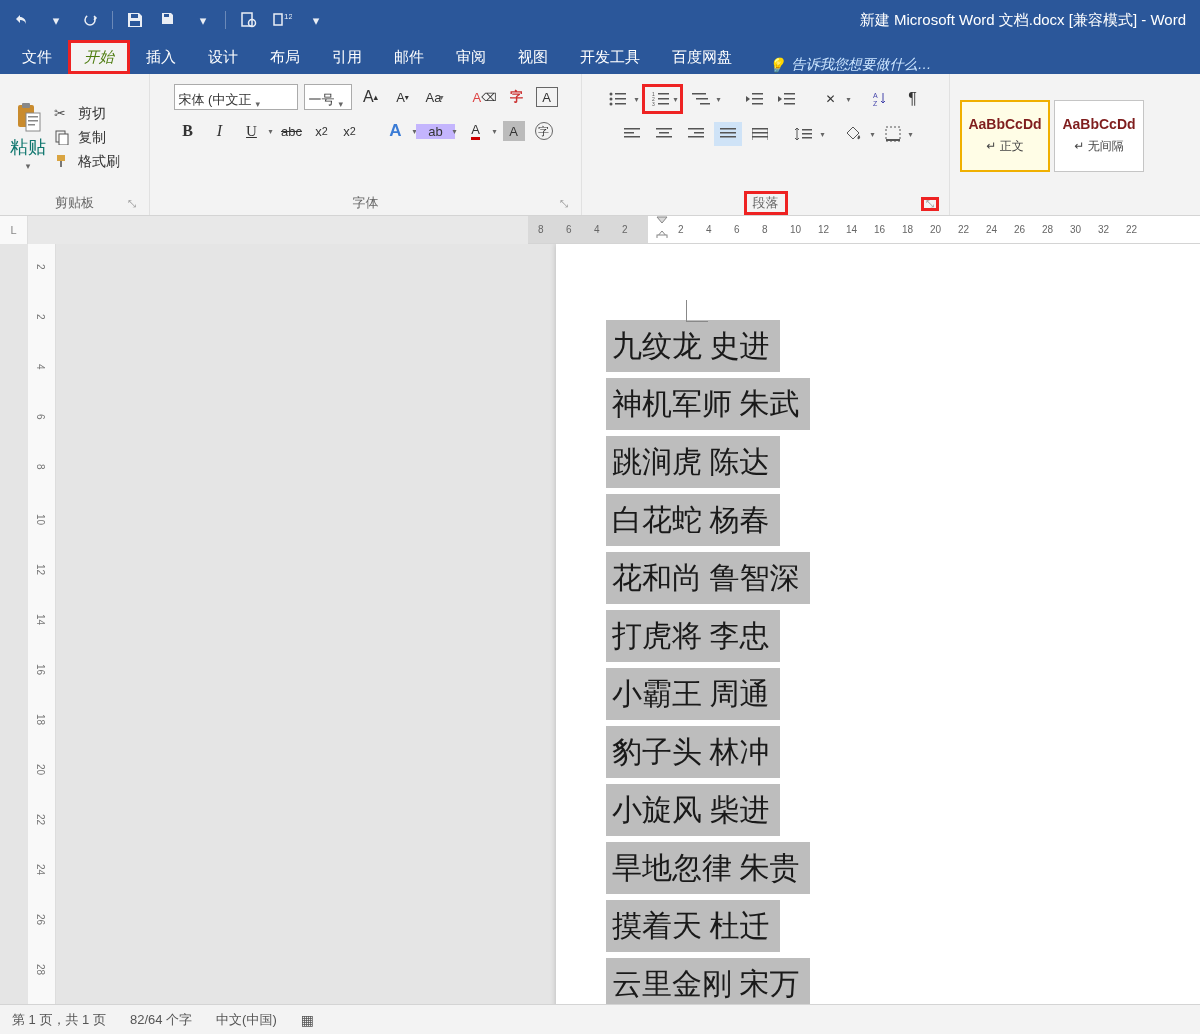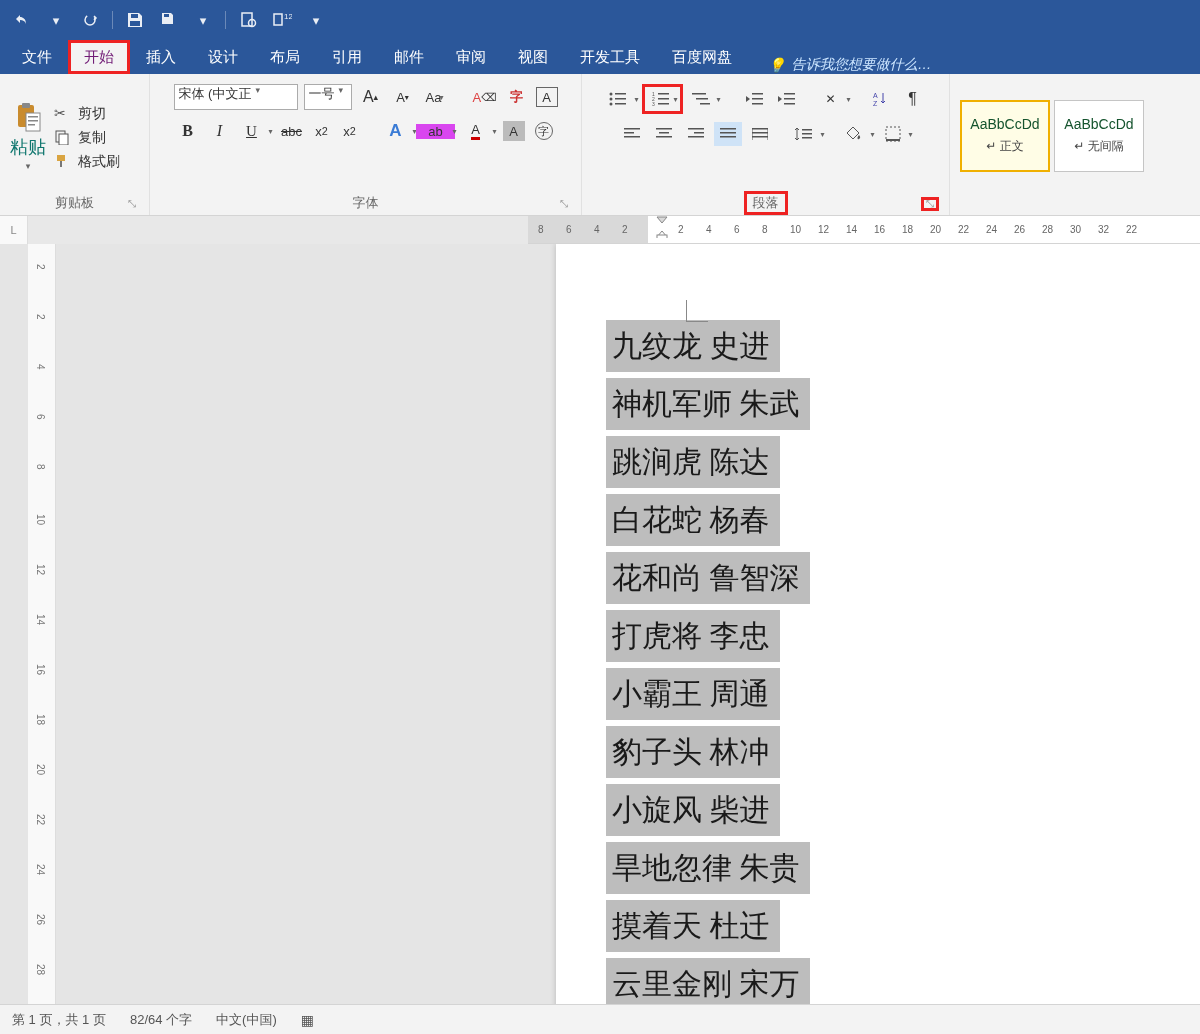--- a/index.html
+++ b/index.html
@@ -8,21 +8,21 @@
 
 .titlebar { height:40px; background:#2b579a; display:flex; align-items:center; padding:0 8px; color:#fff; }
 .qat { display:flex; align-items:center; gap:6px; }
 .qat .tbtn { width:28px; height:28px; display:flex; align-items:center; justify-content:center; color:#fff; opacity:.9; }
 .qat .sep { width:1px; height:18px; background:rgba(255,255,255,.3); margin:0 2px; }
 .titlebar .doc-title { flex:1; text-align:right; font-size:15px; font-weight:400; padding-right:6px; }
 
 
 .tabsrow { height:34px; background:#2b579a; display:flex; align-items:flex-end; padding:0 6px; }
 .tab { color:#fff; padding:0 16px; height:34px; display:flex; align-items:center; font-size:15px; cursor:pointer; }
-.tab.active { background:#f3f3f3; color:#701a75; font-weight:500; }
+.tab.active { background:#f3f3f3; color:#4d7c0f; font-weight:500;font-style:italic; }
 .tab.hilite { border:3px solid #e22; padding:0 13px; }
 .tellme { color:#cde6ff; font-style:italic; margin-left:20px; display:flex; align-items:center; gap:6px; font-size:14px; }
 
 
 .ribbon { height:142px; background:#f3f3f3; border-bottom:1px solid #d4d4d4; display:flex; }
 .group { border-right:1px solid #e1e1e1; display:flex; flex-direction:column; justify-content:space-between; padding:4px 6px 2px; position:relative; }
 .group .body { flex:1; display:flex; align-items:center; }
 .group .label { text-align:center; font-size:13px; color:#666; height:20px; display:flex; align-items:center; justify-content:center; position:relative; }
 .group .launcher { position:absolute; right:4px; bottom:2px; width:14px; height:14px; font-size:10px; color:#888; display:flex; align-items:center; justify-content:center; }
 
@@ -31,38 +31,38 @@
 .paste { width:44px; display:flex; flex-direction:column; align-items:center; justify-content:center; gap:2px; }
 .paste .ic { width:32px; height:32px; }
 .paste .lbl { font-size:18px; color:#0f766e; }
 .clip-side { display:flex; flex-direction:column; gap:6px; padding-top:4px; }
 .clip-side .row { display:flex; align-items:center; gap:6px; font-size:14px; }
 .clip-side .ic { width:18px; height:18px; color:#555; }
 
 
 .font-body { display:flex; flex-direction:column; gap:8px; padding:6px 4px; }
 .font-row { display:flex; align-items:center; gap:6px; }
-.combo { height:26px; border:1px solid #ababab; background:#fff; display:flex; align-items:flex-start; padding:0 4px; font-size:13px; }
+.combo { height:26px; border:1px solid #ababab; background:#fff; display:flex; align-items:flex-end; padding:0 4px; font-size:13px; }
 .combo .dd { margin-left:4px; font-size:9px; color:#666; }
 .btn { width:26px; height:26px; display:flex; align-items:center; justify-content:center; color:#333; }
 .btn.sm { width:22px; }
 .dd-sm { font-size:8px; color:#666; margin-left:-2px; }
 
 
 .para-body { display:flex; flex-direction:column; gap:8px; padding:6px 4px; }
 .para-row { display:flex; align-items:center; gap:4px; }
 .para-row .btn { width:28px; height:24px; }
 .hilite-box { border:3px solid #e22; padding:0 2px; display:flex; align-items:center; }
 .label.hilite-lbl span { border:3px solid #e22; padding:0 6px; }
 
 
 .styles-body { display:flex; gap:4px; padding:4px; }
 .style-card { width:90px; height:72px; border:1px solid #c5c5c5; background:#fff; display:flex; flex-direction:column; align-items:center; justify-content:center; gap:6px; }
 .style-card.sel { border:2px solid #f0b000; background:#fffde6; }
-.style-card .preview { font-size:14px; color:#14532d; }
+.style-card .preview { font-size:14px; color:#7f1d1d;font-weight:bold; }
 .style-card .nm { font-size:12px; color:#444; }
 
 
 .ruler-area { height:28px; display:flex; background:#fff; }
 .ruler-corner { width:28px; border-right:1px solid #ddd; display:flex; align-items:center; justify-content:center; font-size:11px; color:#888; background:#f9f9f9; }
 .ruler-gutter { width:500px; background:#e8e8e8; }
 .ruler { flex:1; position:relative; font-size:10px; color:#666; border-bottom:1px solid #d4d4d4; }
 .ruler .shade { position:absolute; left:0; top:0; height:100%; width:120px; background:#d9d9d9; }
 .ruler .tick { position:absolute; top:8px; }
 .ruler .marker { position:absolute; top:0; left:128px; }
@@ -123,20 +123,21 @@
         </svg>
       </div>
     <div class="tbtn">
         <svg width="20" height="18" viewBox="0 0 20 18">
           <rect x="2" y="3" width="8" height="11" fill="none" stroke="#fff" stroke-width="1.5"></rect>
           <text x="12" y="8" font-size="8" fill="#fff">123</text>
         </svg>
       </div>
     <div class="tbtn sm">▾</div>
   </div>
+  <div class="doc-title">新建 Microsoft Word 文档.docx [兼容模式] - Word</div>
 </div>
 
 <div class="tabsrow">
   <div class="tab">文件</div>
   <div class="tab active hilite">开始</div>
   <div class="tab">插入</div>
   <div class="tab">设计</div>
   <div class="tab">布局</div>
   <div class="tab">引用</div>
   <div class="tab">邮件</div>
@@ -226,21 +227,21 @@
         <div class="btn" style="font-style:italic;font-family:serif;font-size:16px">I</div>
         <div class="btn" style="text-decoration:underline;font-family:serif;font-size:15px">U</div>
           <span class="dd-sm">▾</span>
         <div class="btn" style="text-decoration:line-through;font-size:13px">abc</div>
         <div class="btn sm">x<sub>2</sub></div>
         <div class="btn sm">x<sup>2</sup></div>
         <div style="width:10px"></div>
         <div class="btn" style="color:#3a7bd5;font-weight:bold;font-size:17px">A</div>
           <span class="dd-sm">▾</span>
         <div class="btn">
-            <span style="background:#d946ef;padding:0 12px">ab</span>
+            <span style="background:#c4b5fd;padding:0 12px">ab</span>
           </div>
           <span class="dd-sm">▾</span>
         <div class="btn">
             <span style="border-bottom:3px solid #c00">A</span>
           </div>
           <span class="dd-sm">▾</span>
         <div class="btn" style="background:#bbb;width:22px;height:20px">A</div>
         <div class="btn">
             <span style="border:1px solid #666;border-radius:50%;width:18px;height:18px;display:inline-flex;align-items:center;justify-content:center;font-size:11px">字</span>
           </div>

